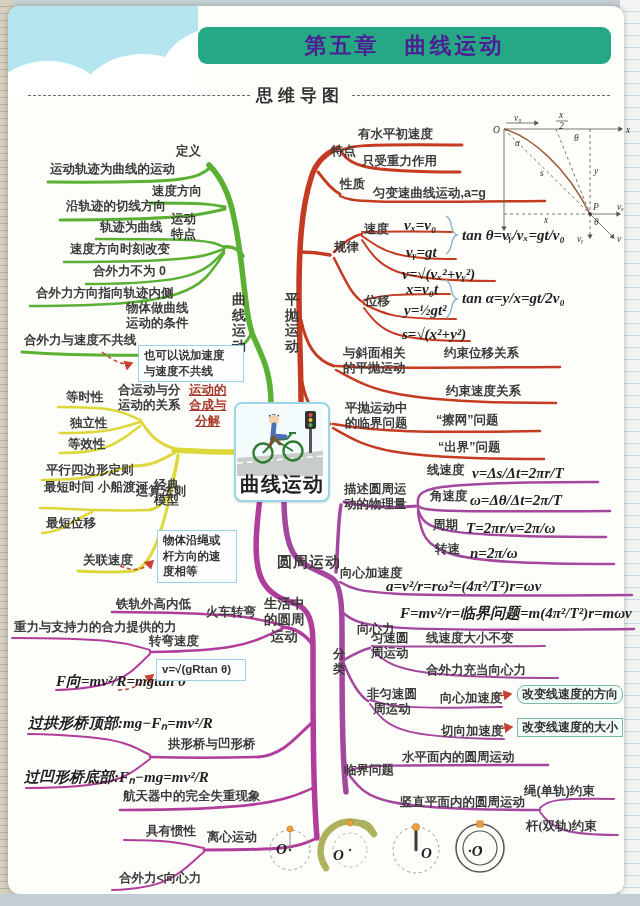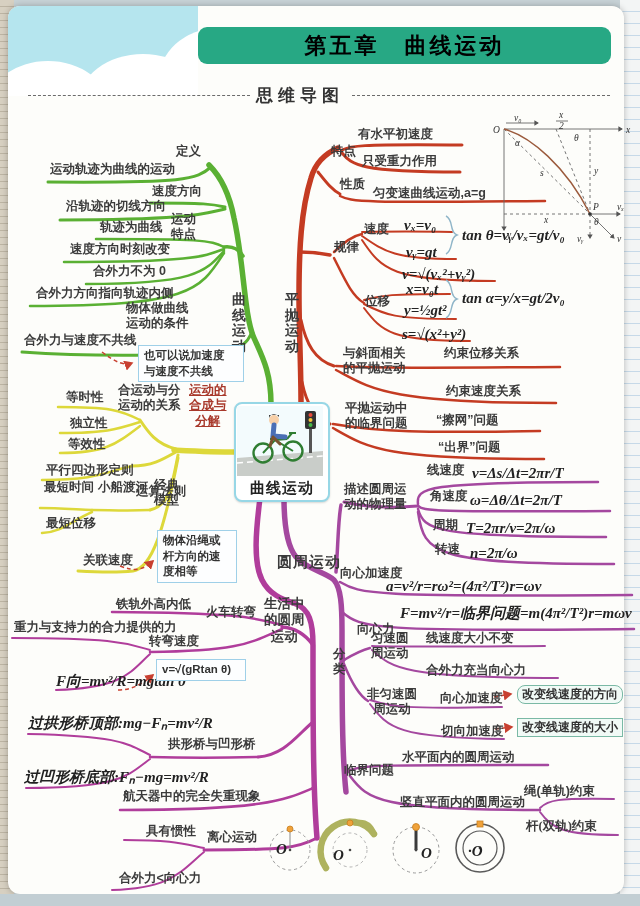--- a/index.html
+++ b/index.html
@@ -11,21 +11,21 @@
       background-image:repeating-linear-gradient(180deg,transparent 0 11px,#c6d9e8 11px 12px);}
   .page{position:absolute;left:8px;top:6px;width:616px;height:888px;background:#fdfdfa;
       border-radius:12px;box-shadow:0 0 6px rgba(0,0,0,.25);}
   .sky{position:absolute;left:8px;top:6px;width:190px;height:90px;background:#b5e5ee;
       border-radius:12px 0 0 0;overflow:hidden;}
   .sky .cl1,.sky .cl2,.sky .cl3{position:absolute;background:#fff;border-radius:50%;}
   .cl1{width:120px;height:90px;left:-20px;top:55px;}
   .cl2{width:130px;height:100px;left:70px;top:48px;}
   .cl3{width:120px;height:110px;left:150px;top:22px;}
   .banner{position:absolute;left:198px;top:27px;width:413px;height:37px;background:#27a884;
-      border-radius:9px;color:#000000;font-size:22px;font-weight:700;letter-spacing:3px;
+      border-radius:9px;color:#4c1d95;font-size:22px;font-weight:700;letter-spacing:3px;
       display:flex;align-items:center;justify-content:center;}
   .sec-title{position:absolute;left:256px;top:84px;font-size:17px;font-weight:700;color:#333;
       letter-spacing:5px;}
   .dashL{position:absolute;left:28px;top:95px;width:222px;border-top:1.7px dashed #6b6b6b;}
   .dashR{position:absolute;left:352px;top:95px;width:258px;border-top:1.7px dashed #6b6b6b;}
   svg.links{position:absolute;left:0;top:0;}
   .nd{position:absolute;}
   .n,.nc{font-size:12.5px;font-weight:700;color:#3b3b3b;line-height:1.22;white-space:pre-line;}
   .nc{text-align:center;}
   .rd{color:#a8392b;}
@@ -33,21 +33,21 @@
   .b15{font-size:15px;letter-spacing:1px;}
   .vt{font-size:14px;font-weight:700;color:#3b3b3b;line-height:1.12;text-align:center;width:16px;white-space:pre-line;}
   .f{font-family:Liberation Serif, serif;font-style:italic;font-weight:600;font-size:15px;color:#222;white-space:nowrap;}
   .note{position:absolute;border:1.3px solid #9fd0e8;background:#fdfeff;color:#333;font-weight:700;
       font-size:11.5px;line-height:1.35;padding:2px 5px;white-space:pre-line;}
   .tag{position:absolute;border:1.3px solid #7ab9a5;background:#f1faf6;color:#333;font-weight:700;
       font-size:12px;line-height:1.25;padding:1px 4px;white-space:nowrap;}
   .center-node{position:absolute;left:234px;top:402px;width:92px;height:96px;background:#fff;
       border:2.5px solid #97d7e6;border-radius:8px;box-shadow:0 1px 2px rgba(0,0,0,.15);}
   .center-label{position:absolute;left:0;bottom:2px;width:100%;text-align:center;
-      font-size:15px;font-weight:800;color:#222;letter-spacing:1px;}
+      font-size:20px;font-weight:800;color:#222;letter-spacing:1px;}
   .bot-strip{position:absolute;left:0;top:894px;width:640px;height:12px;background:#c2ced3;}
 </style>
 </head>
 <body>
 
 <div id="screen">
   <div class="strip-left"></div>
   <div class="strip-right"></div>
   <div class="page"></div>
   <div class="sky">

